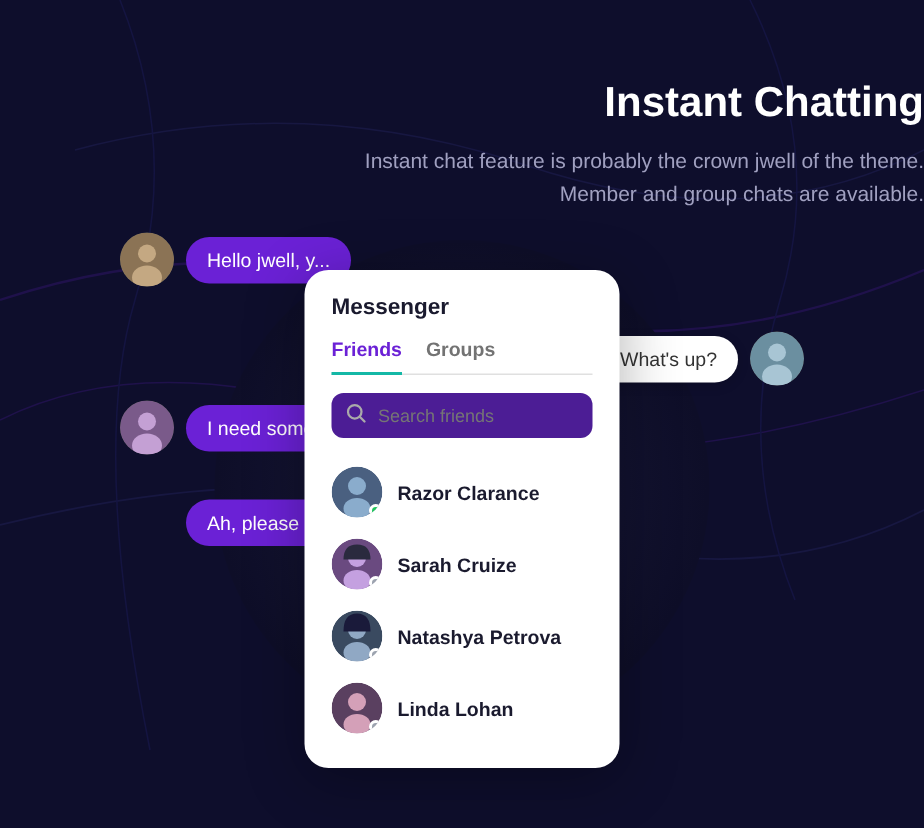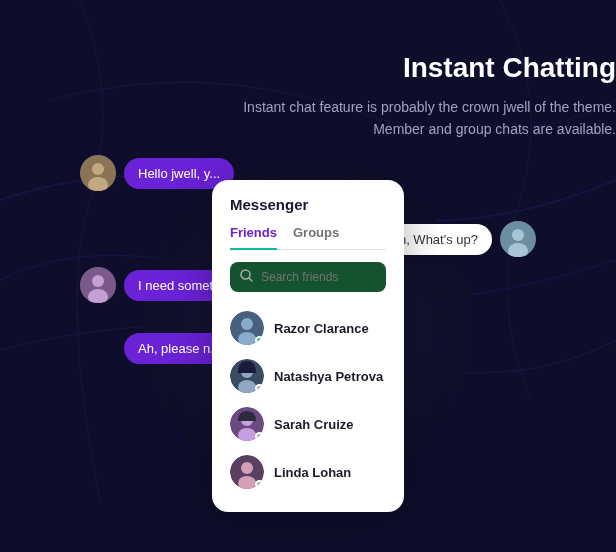--- a/index.html
+++ b/index.html
@@ -124,21 +124,21 @@
     .row1 { padding-left: 80px; }
     .row2 { padding-right: 80px; }
     .row3 { padding-left: 80px; }
 
     
     .messenger-card {
       position: absolute;
       top: 180px;
       left: 50%;
       transform: translateX(-50%);
-      width: 192px;
+      width: 210px;
       background: #fff;
       border-radius: 16px;
       box-shadow: 0 8px 40px rgba(0,0,0,0.3);
       z-index: 10;
       padding-bottom: 16px;
     }
 
     .card-header {
       padding: 16px 18px 0;
     }
@@ -170,21 +170,21 @@
 
     .tab.active {
       color: #6b21d6;
       border-bottom: 2px solid #14b8a6;
     }
 
     .search-box {
       display: flex;
       align-items: center;
       gap: 8px;
-      background: #14532d;
+      background: #4c1d95;
       border-radius: 8px;
       padding: 7px 10px;
       margin: 0 18px 12px;
     }
 
     .search-icon-wrap {
       color: #aaa;
       font-size: 13px;
       flex-shrink: 0;
     }
@@ -327,52 +327,52 @@
     <div class="friend-item">
       <div class="friend-avatar">
         <svg viewBox="0 0 34 34" width="34" height="34" xmlns="http://www.w3.org/2000/svg">
           <circle cx="17" cy="17" r="17" fill="#4a6080"></circle>
           <circle cx="17" cy="13" r="6" fill="#8aaccc"></circle>
           <ellipse cx="17" cy="28" rx="9" ry="7" fill="#8aaccc"></ellipse>
         </svg>
         <span class="status-dot status-online"></span>
       </div>
       <span class="friend-name">Razor Clarance</span>
+    </div>
+
+    <div class="friend-item">
+      <div class="friend-avatar">
+        <svg viewBox="0 0 34 34" width="34" height="34" xmlns="http://www.w3.org/2000/svg">
+          <circle cx="17" cy="17" r="17" fill="#6a4a80"></circle>
+          <circle cx="17" cy="13" r="6" fill="#c4a0e0"></circle>
+          <ellipse cx="17" cy="28" rx="9" ry="7" fill="#c4a0e0"></ellipse>
+
+          <path d="M8 14 Q8 4 17 4 Q26 4 26 14 Z" fill="#2a2a3e"></path>
+        </svg>
+        <span class="status-dot status-offline"></span>
+      </div>
+      <span class="friend-name">Sarah Cruize</span>
     </div>
 
     <div class="friend-item">
       <div class="friend-avatar">
         <svg viewBox="0 0 34 34" width="34" height="34" xmlns="http://www.w3.org/2000/svg">
           <circle cx="17" cy="17" r="17" fill="#3a4a60"></circle>
           <circle cx="17" cy="13" r="6" fill="#90a8c4"></circle>
           <ellipse cx="17" cy="28" rx="9" ry="7" fill="#90a8c4"></ellipse>
           <path d="M8 14 Q8 2 17 2 Q26 2 26 14 Z" fill="#1a1a3a"></path>
         </svg>
         <span class="status-dot status-offline"></span>
       </div>
       <span class="friend-name">Natashya Petrova</span>
     </div>
 
     <div class="friend-item">
       <div class="friend-avatar">
         <svg viewBox="0 0 34 34" width="34" height="34" xmlns="http://www.w3.org/2000/svg">
-          <circle cx="17" cy="17" r="17" fill="#6a4a80"></circle>
-          <circle cx="17" cy="13" r="6" fill="#c4a0e0"></circle>
-          <ellipse cx="17" cy="28" rx="9" ry="7" fill="#c4a0e0"></ellipse>
-
-          <path d="M8 14 Q8 4 17 4 Q26 4 26 14 Z" fill="#2a2a3e"></path>
-        </svg>
-        <span class="status-dot status-offline"></span>
-      </div>
-      <span class="friend-name">Sarah Cruize</span>
-    </div>
-
-    <div class="friend-item">
-      <div class="friend-avatar">
-        <svg viewBox="0 0 34 34" width="34" height="34" xmlns="http://www.w3.org/2000/svg">
           <circle cx="17" cy="17" r="17" fill="#5a4060"></circle>
           <circle cx="17" cy="13" r="6" fill="#d4a0b8"></circle>
           <ellipse cx="17" cy="28" rx="9" ry="7" fill="#d4a0b8"></ellipse>
         </svg>
         <span class="status-dot status-offline"></span>
       </div>
       <span class="friend-name">Linda Lohan</span>
     </div>
 
   </div>

